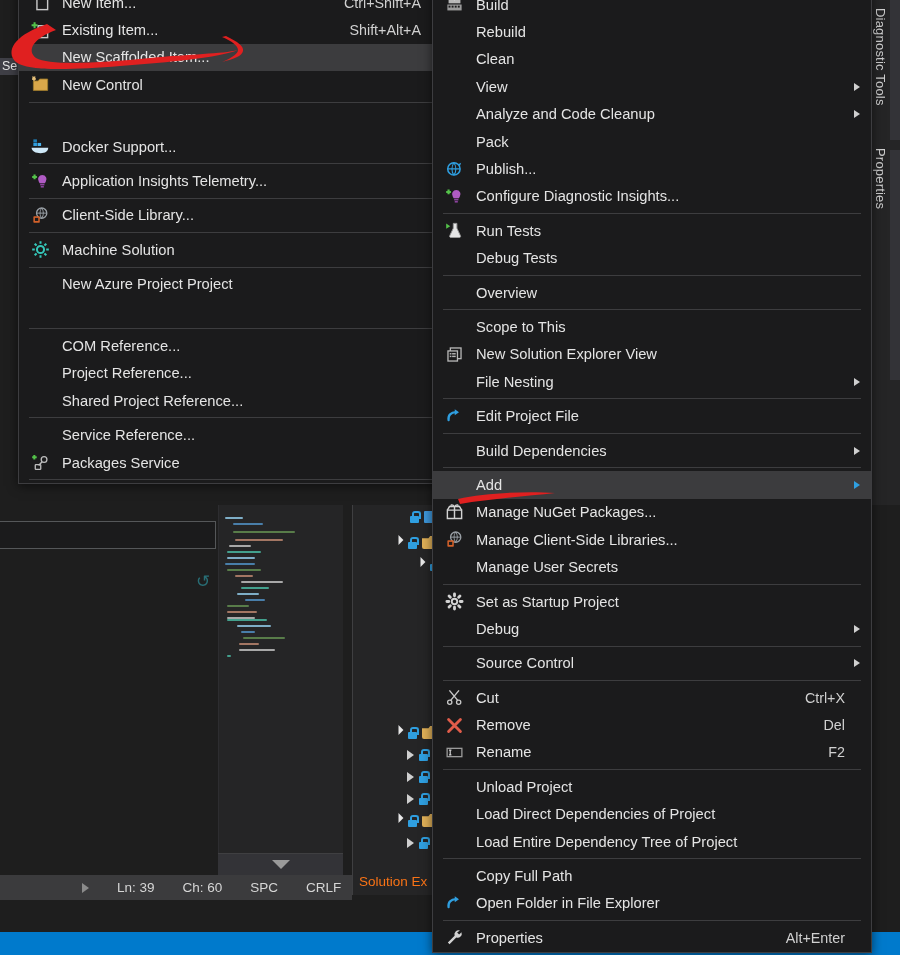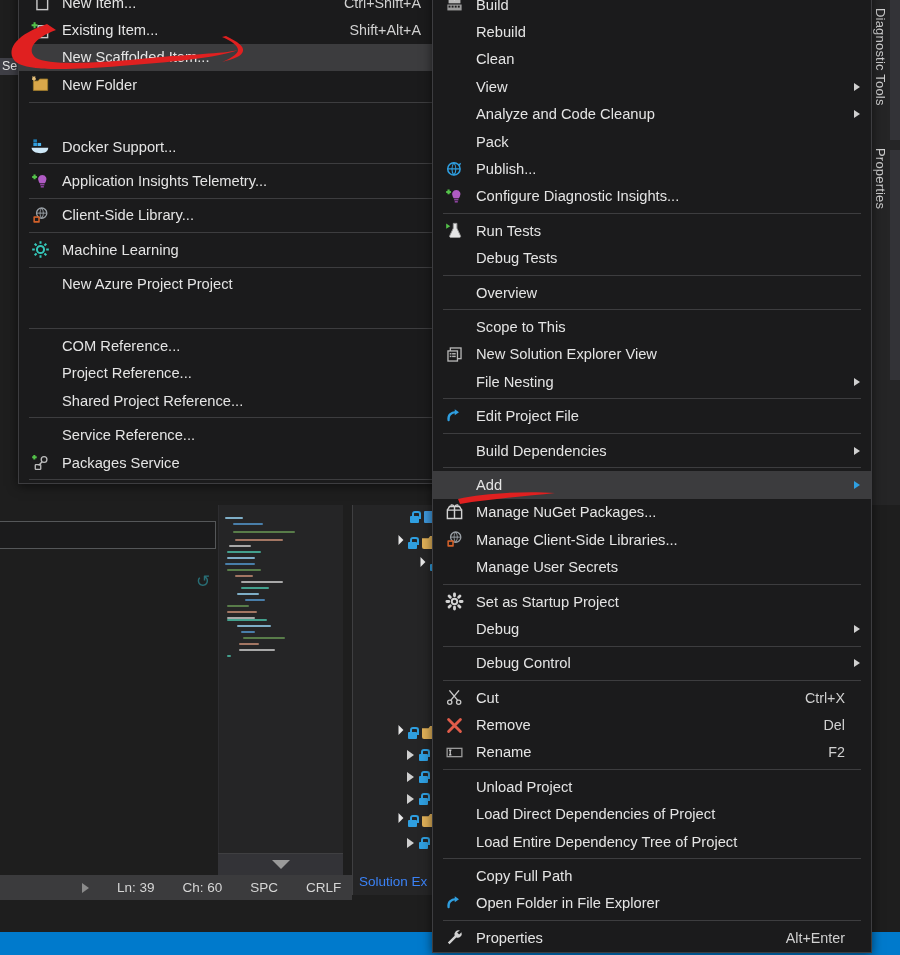--- a/index.html
+++ b/index.html
@@ -64,21 +64,21 @@
     content: ""; position: absolute; left: 3px; top: 0px; width: 5px; height: 6px;
     border: 2px solid #2f9fe0; border-bottom: none; border-radius: 3px 3px 0 0;
   }
   .folder-ico {
     width: 17px; height: 13px; background: #d9a74a;
     border-radius: 1px 3px 2px 2px; position: relative;
     clip-path: polygon(0 18%,38% 18%,48% 0,100% 0,100% 100%,0 100%);
   }
   .folder-ico.open { background: #e0b058; }
   .se-label {
-    position: absolute; left: 6px; bottom: 6px; color: #3b82f6;
+    position: absolute; left: 6px; bottom: 6px; color: #f97316;
     font-size: 13.5px; white-space: nowrap;
   }
   .tiny-doc { width: 9px; height: 12px; background: #3f9ee6; border-radius: 1px; opacity:.95;}
   .tiny-doc.green { background: #41a351; }
   .tiny-doc.red { background: #c94a3b; }
 
   .status-strip {
     position: absolute; left: 0; top: 875px; width: 352px; height: 25px;
     background: #3b3b3d; display: flex; align-items: center;
     color: #d6d6d6; font-size: 13.5px;
@@ -293,21 +293,21 @@
       <div class="mi">
         <span class="gutter">
           <span class="ic">
             <svg width="19" height="19" viewBox="0 0 16 16">
               <path d="M2 5h4l1.3-1.6H14V13H2z" fill="#d9a74a" stroke="#a07c2c" stroke-width=".7"></path>
               <path d="M2.5 1.5v3.4M1 3.2h3" stroke="#e6c07a" stroke-width="1.4"></path>
               <path d="M1.2 1.4l2.4 2.4M3.6 1.4L1.2 3.8" stroke="#e6c07a" stroke-width="1.1"></path>
             </svg>
           </span>
         </span>
-        <span class="mlabel">New Folder</span>
+        <span class="mlabel">New Control</span>
       </div>
       <div class="sep"></div>
       <div class="mi">
         <span class="gutter">
           <span class="ic"></span>
         </span>
       </div>
       <div class="mi">
         <span class="gutter">
           <span class="ic">
@@ -354,21 +354,21 @@
         <span class="gutter">
           <span class="ic">
             <svg width="19" height="19" viewBox="0 0 16 16">
               <circle cx="8" cy="8" r="3" fill="none" stroke="#35c6b8" stroke-width="1.7"></circle>
               <g stroke="#35c6b8" stroke-width="1.7">
                 <path d="M8 1v2.2M8 12.8V15M1 8h2.2M12.8 8H15M3.1 3.1l1.6 1.6M11.3 11.3l1.6 1.6M12.9 3.1l-1.6 1.6M4.7 11.3l-1.6 1.6"></path>
               </g>
             </svg>
           </span>
         </span>
-        <span class="mlabel">Machine Learning</span>
+        <span class="mlabel">Machine Solution</span>
       </div>
       <div class="sep"></div>
       <div class="mi">
         <span class="gutter">
           <span class="ic"></span>
         </span>
         <span class="mlabel">New Azure Project Project</span>
       </div>
       <div class="mi">
         <span class="gutter">
@@ -627,21 +627,21 @@
           <span class="ic"></span>
         </span>
         <span class="mlabel">Debug</span>
         <span class="submenu-arrow"></span>
       </div>
       <div class="sep"></div>
       <div class="mi">
         <span class="gutter">
           <span class="ic"></span>
         </span>
-        <span class="mlabel">Debug Control</span>
+        <span class="mlabel">Source Control</span>
         <span class="submenu-arrow"></span>
       </div>
       <div class="sep"></div>
       <div class="mi">
         <span class="gutter">
           <span class="ic">
             <svg width="19" height="19" viewBox="0 0 16 16">
               <circle cx="4" cy="12" r="1.8" fill="none" stroke="#c8c8c8" stroke-width="1.1"></circle>
               <circle cx="11.5" cy="12" r="1.8" fill="none" stroke="#c8c8c8" stroke-width="1.1"></circle>
               <path d="M4.6 10.6L11.8 2M10.9 10.6L3.7 2" stroke="#c8c8c8" stroke-width="1.2"></path>

